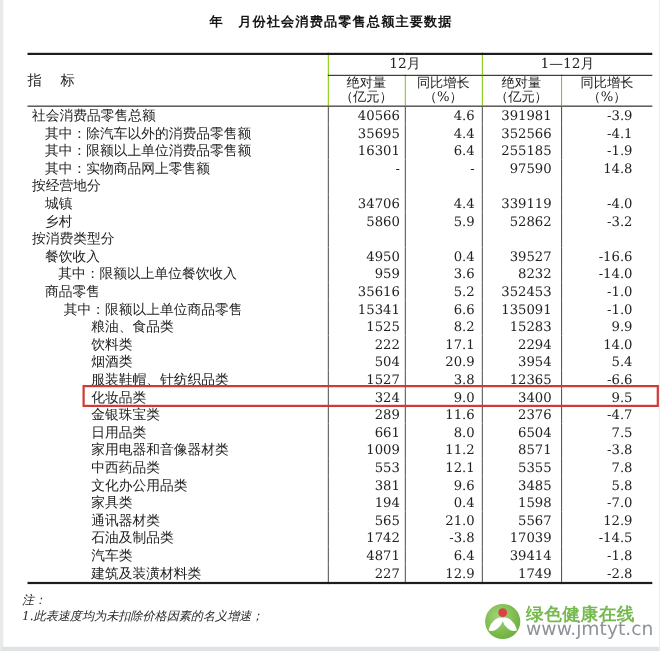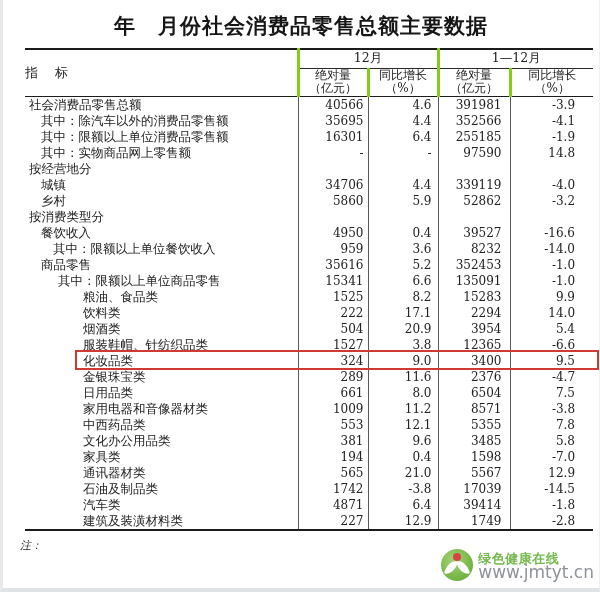--- a/index.html
+++ b/index.html
@@ -8,29 +8,29 @@
     width:600px; height:592px; background:#ffffff; position:relative; overflow:hidden;
     font-family:"DejaVu Serif","Liberation Serif",serif; color:#1d1d1d;
   }
   .page {
     position:absolute; inset:0;
     border-left:3px solid #e9e9e9; border-right:1px solid #f1f1f1;
     border-bottom:4px solid #dfe3e6; background:#fff;
   }
   .title {
     margin:0; padding-top:12px; text-align:center;
-    font-size:21px; font-weight:bold; letter-spacing:1px; color:#161616;
+    font-size:12px; font-weight:bold; letter-spacing:1px; color:#161616;
   }
   .table-wrap { position:absolute; left:22px; top:48px; width:568px; }
   table {
     width:568px; border-collapse:collapse; table-layout:fixed; font-size:12px;
     border-top:2.5px solid #1c1c1c; border-bottom:2.5px solid #1c1c1c; color:#222;
   }
   th { font-weight:normal; padding:0; }
-  .vline { border-left:3px solid #84cc16;margin-top:25px; }
+  .vline { border-left:1px solid #84cc16;margin-top:25px; }
   .group-row th.group { height:19px; border-bottom:1px solid #2a2a2a; font-size:12.5px; text-align:center; }
   .label-head { border-bottom:1.6px solid #1c1c1c; text-align:left; font-size:13px; letter-spacing:2px; vertical-align:middle; }
   .sub-row th { height:28px; line-height:13.5px; border-bottom:1.6px solid #1c1c1c; font-size:12px; text-align:center; }
   tbody td { height:16px; line-height:16px; padding:0; white-space:nowrap; overflow:hidden; }
   td.label { text-align:left; font-size:12.5px; }
   td.num { text-align:right; border-left:1px solid #5a5a5a; font-size:12px; }
   .c0 { padding-right:4px; } .c1 { padding-right:6px; }
   .c2 { padding-right:8px; } .c3 { padding-right:18px; }
   .ind-0 { padding-left:4px; } .ind-1 { padding-left:16px; }
   .ind-2 { padding-left:28px; } .ind-2_5 { padding-left:33px; } .ind-3 { padding-left:58px; }
@@ -41,21 +41,21 @@
   }
   .watermark { position:absolute; right:5px; top:549px; display:flex; align-items:center; gap:5px; }
   .logo {
     width:32px; height:32px; border-radius:50%; position:relative; flex:0 0 auto;
     background:radial-gradient(circle at 40% 35%, #a5d47a, #74b544 65%, #63a437);
   }
   .dot { position:absolute; left:12px; top:4px; width:8px; height:8px; border-radius:50%; background:#d64541; }
   .leaf { position:absolute; width:10px; height:15px; background:#fff; }
   .leaf-l { left:5px; top:11px; border-radius:90% 10% 90% 10%; transform:rotate(18deg); }
   .leaf-r { right:5px; top:11px; border-radius:10% 90% 10% 90%; transform:rotate(-18deg); }
-  .wm-name { color:#76b94f; font-size:13px; font-weight:bold; letter-spacing:0.5px; line-height:15px; }
+  .wm-name { color:#76b94f; font-size:16px; font-weight:bold; letter-spacing:0.5px; line-height:15px; }
   .wm-url { color:#8d9399; font-size:17px; font-family:"DejaVu Sans","Liberation Sans",sans-serif; line-height:13px; }
 </style>
 </head>
 <body>
 
 <div class="page">
 
   <h1 class="title">年　月份社会消费品零售总额主要数据</h1>
 
   <div class="table-wrap">
@@ -282,20 +282,21 @@
             <td class="num c2">1749</td>
             <td class="num c3">-2.8</td>
           </tr>
         </tbody>
     </table>
   <div class="red-box" style="border-color: rgb(207, 58, 53); top: 302px; height: 20px;"></div>
     </div>
 
   <div class="notes">
     <div>注：</div>
+    <div>1.此表速度均为未扣除价格因素的名义增速；</div>
   </div>
 
   <div class="watermark">
     <div class="logo">
       <span class="dot"></span>
       <span class="leaf leaf-l"></span>
       <span class="leaf leaf-r"></span>
     </div>
     <div class="wm-text">
       <div class="wm-name">绿色健康在线</div>

